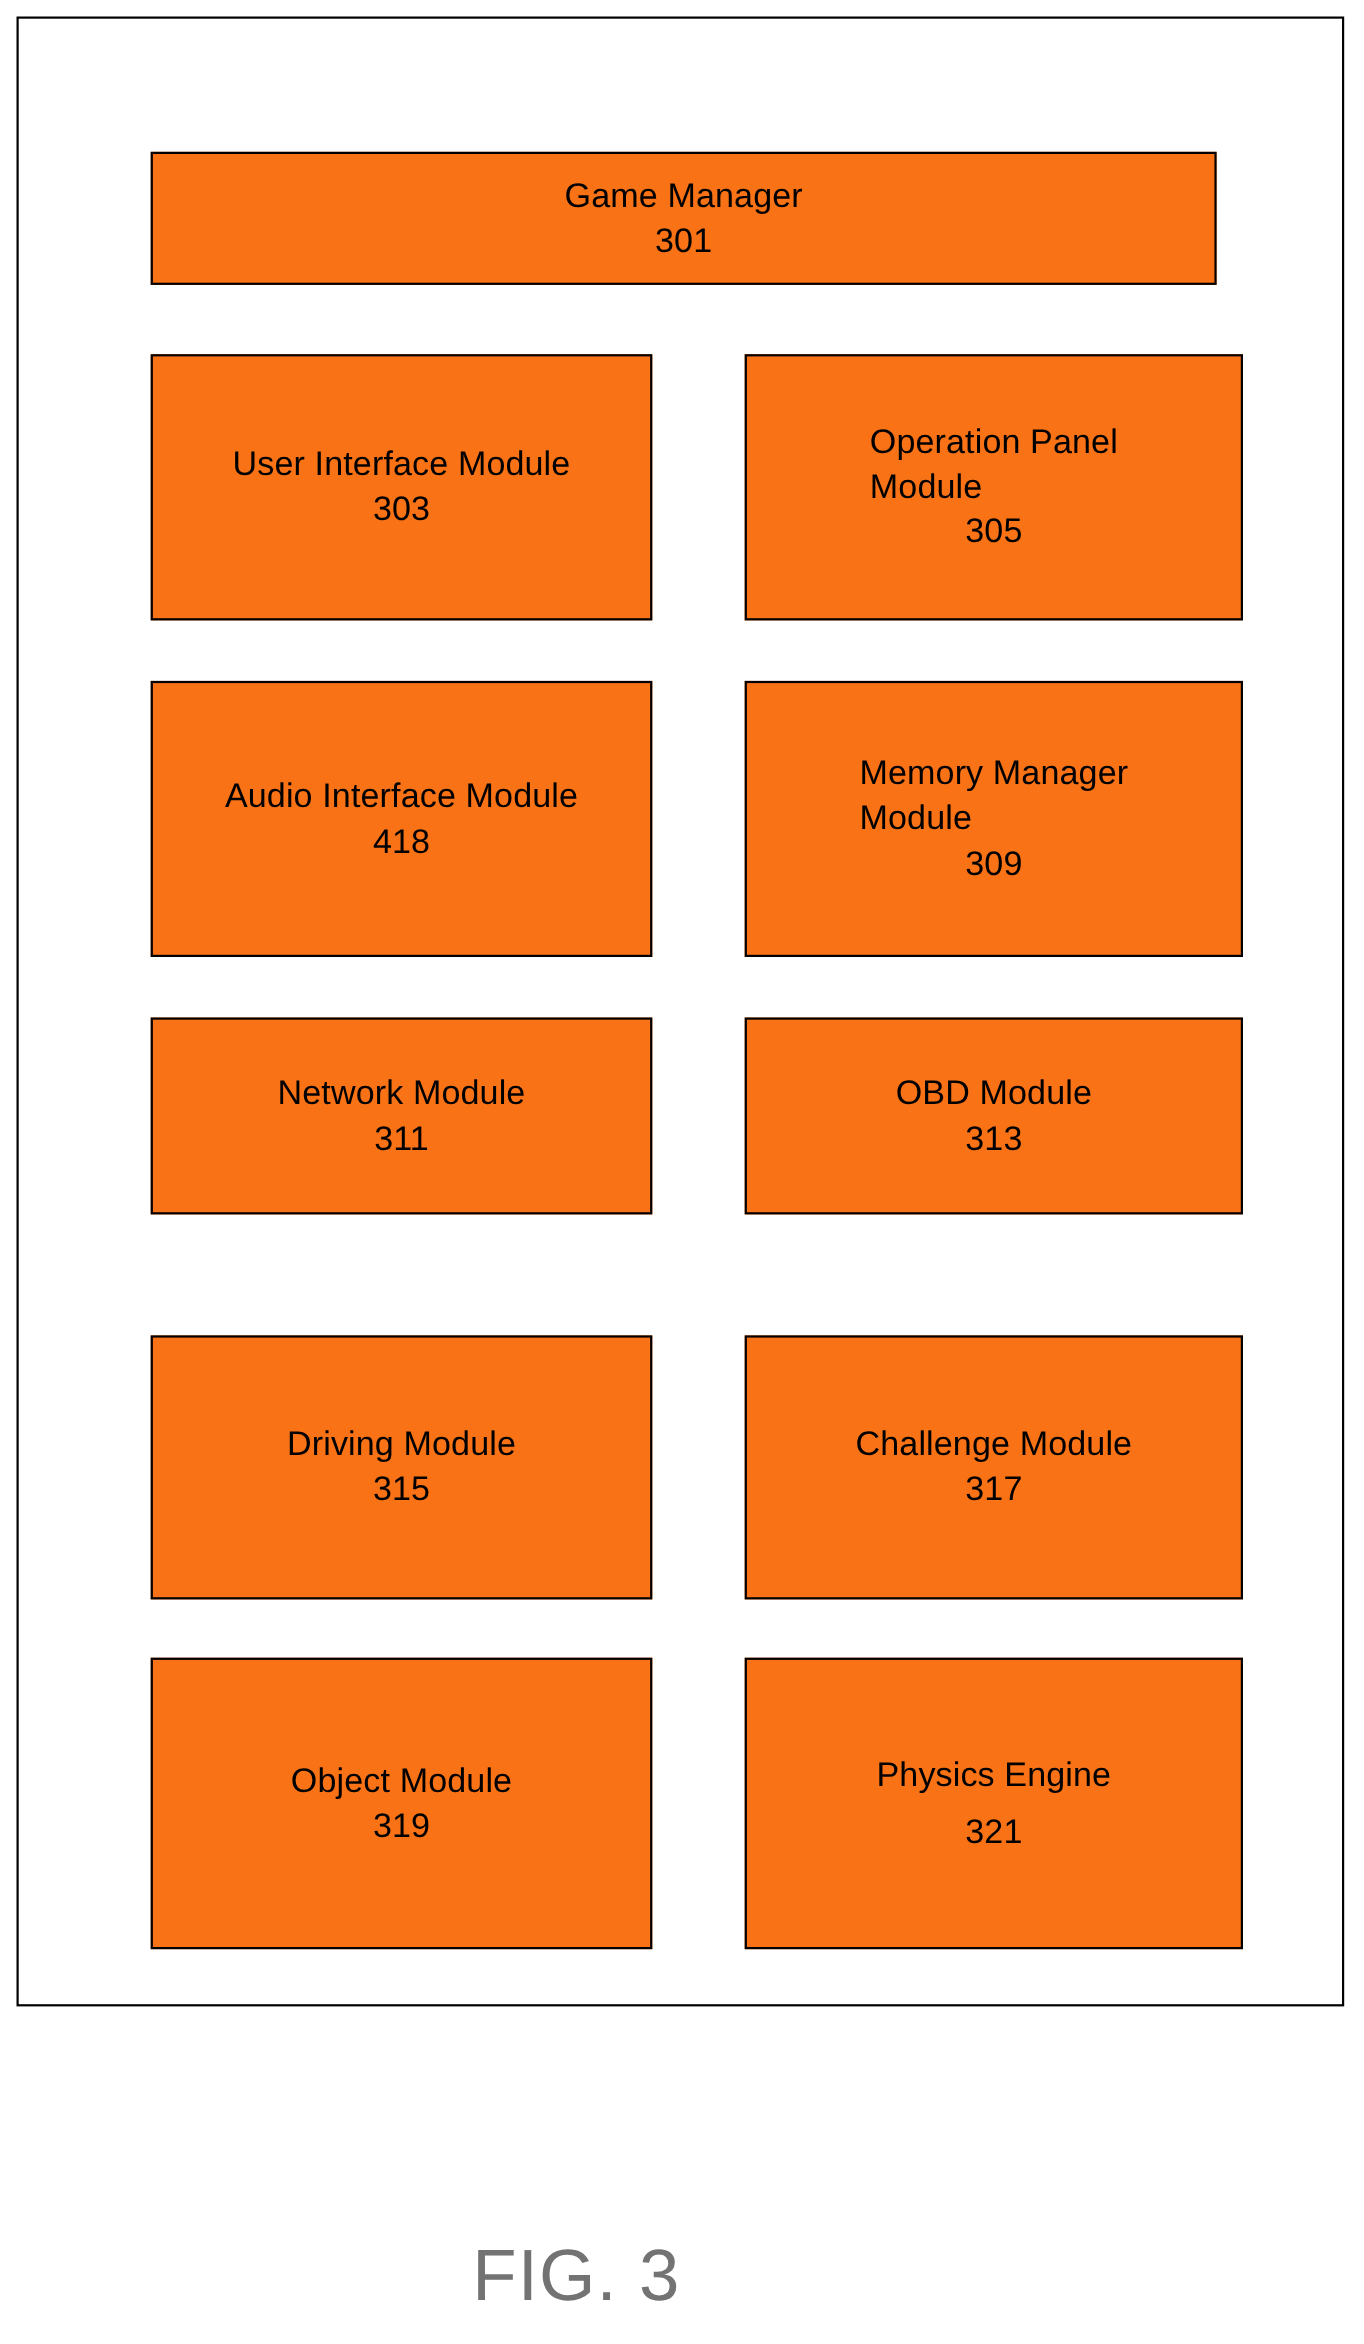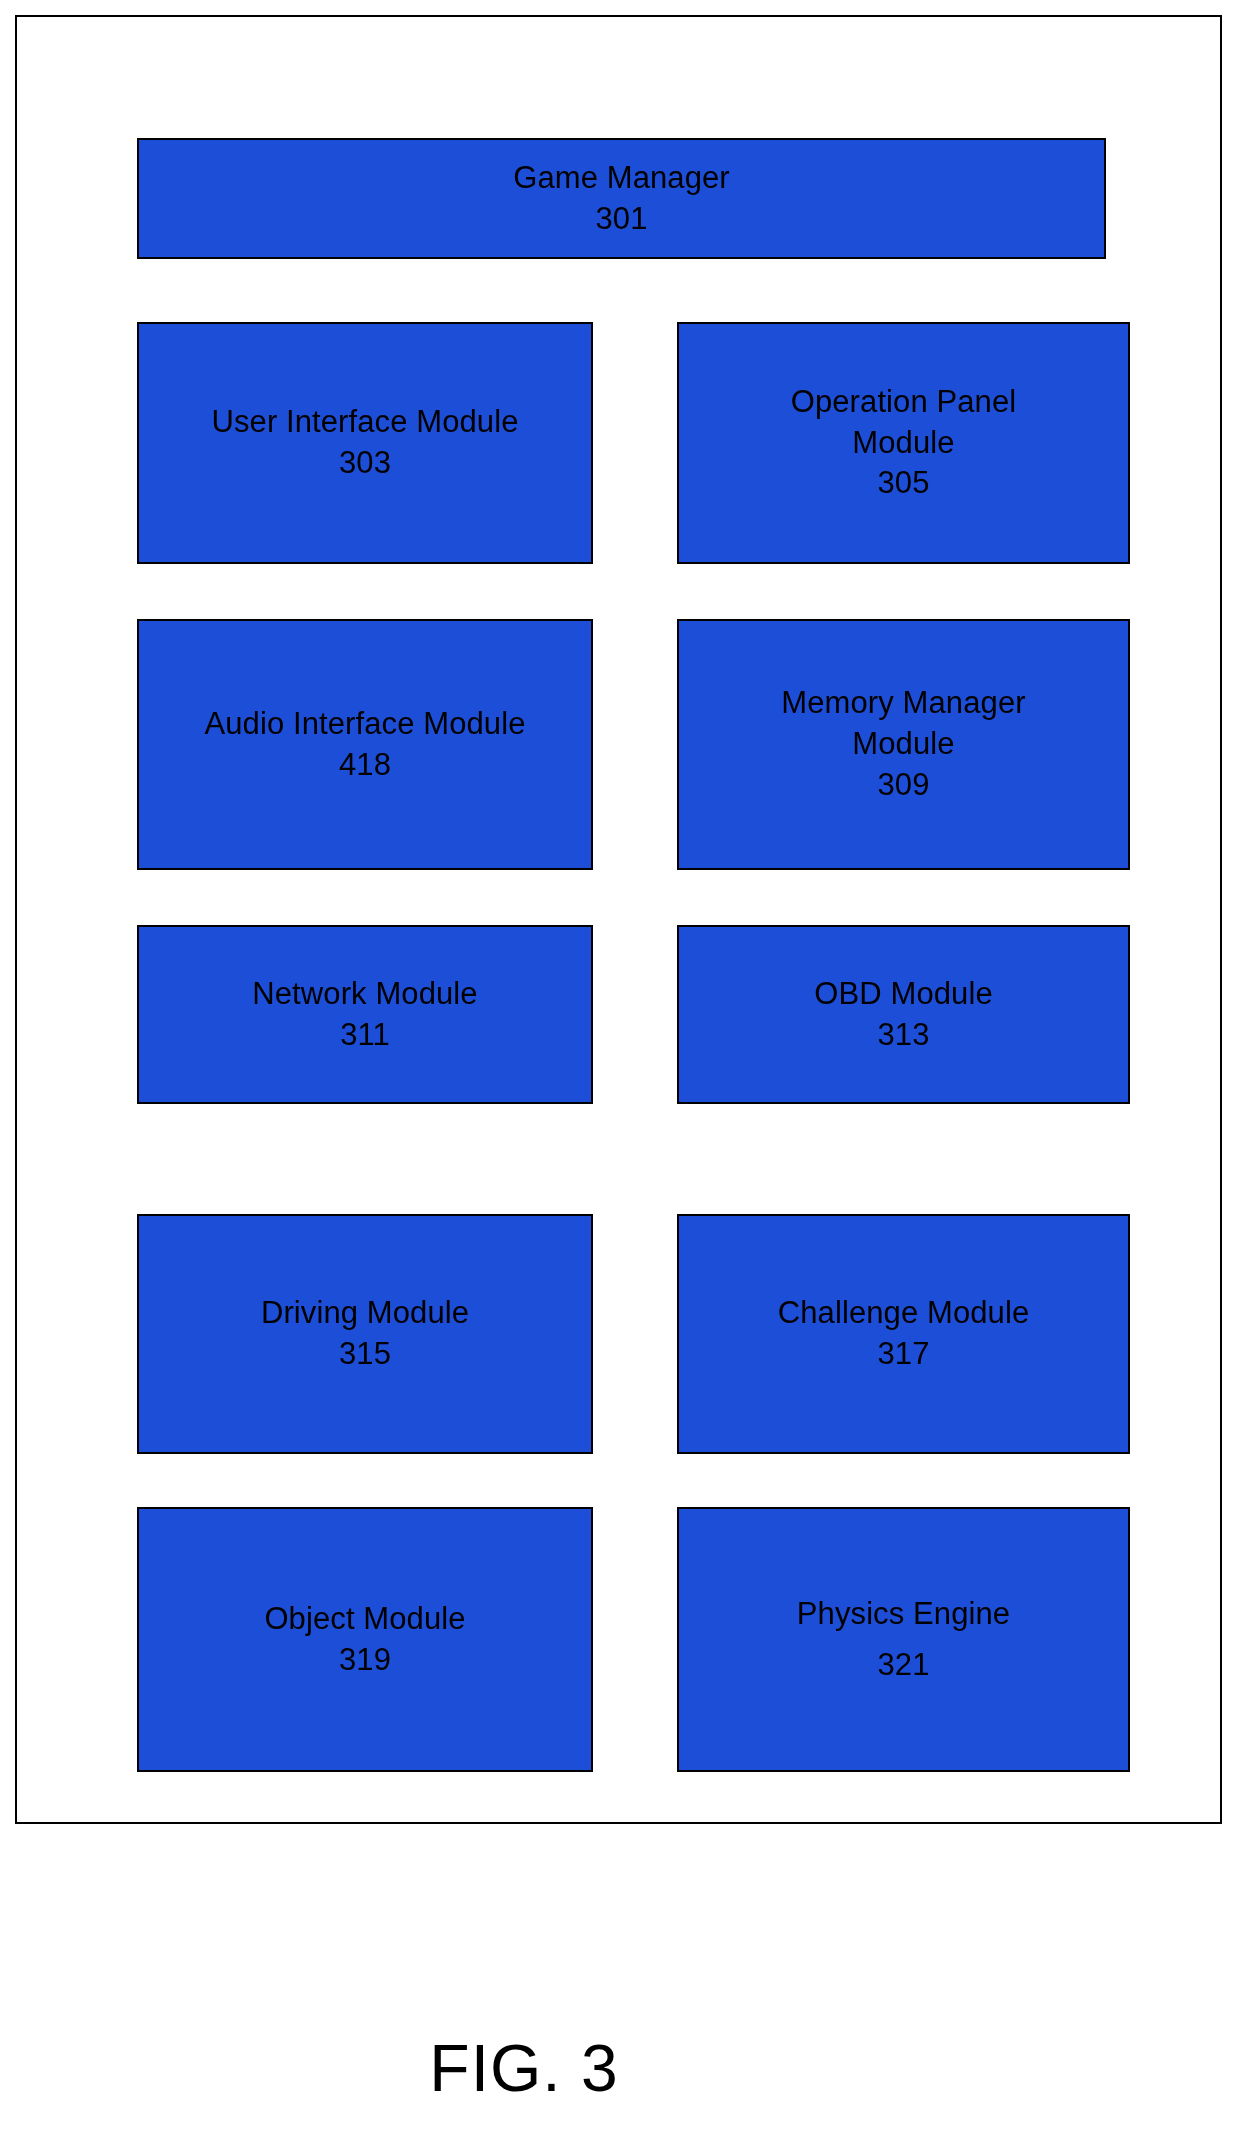--- a/index.html
+++ b/index.html
@@ -27,26 +27,26 @@
     box-sizing: border-box;
     border: 2px solid #000000;
     background: #ffffff;
   }
 
   
   .module-box {
     position: absolute;
     box-sizing: border-box;
     border: 2px solid #000000;
-    background: #1d4ed8;
+    background: #f97316;
     display: flex;
     flex-direction: column;
     align-items: center;
     justify-content: center;
-    text-align: center;
+    text-align: left;
     line-height: 1.32;
     font-size: 31px;
     letter-spacing: 0.1px;
   }
   .module-box .mod-label {
     display: block;
     white-space: pre-line;
   }
   .module-box .mod-ref {
     display: block;
@@ -72,21 +72,21 @@
 
   
   #figure-caption {
     position: absolute;
     left: 0;
     top: 2030px;
     width: 1048px;
     text-align: center;
     font-size: 66px;
     letter-spacing: 1px;
-    color: #000000;
+    color: #737373;
   }
 </style>
 </head>
 <body>
 
 <div id="figure-frame">
 
   <div class="module-box pos-header">
     <span class="mod-label">Game Manager</span>
     <span class="mod-ref">301</span>

